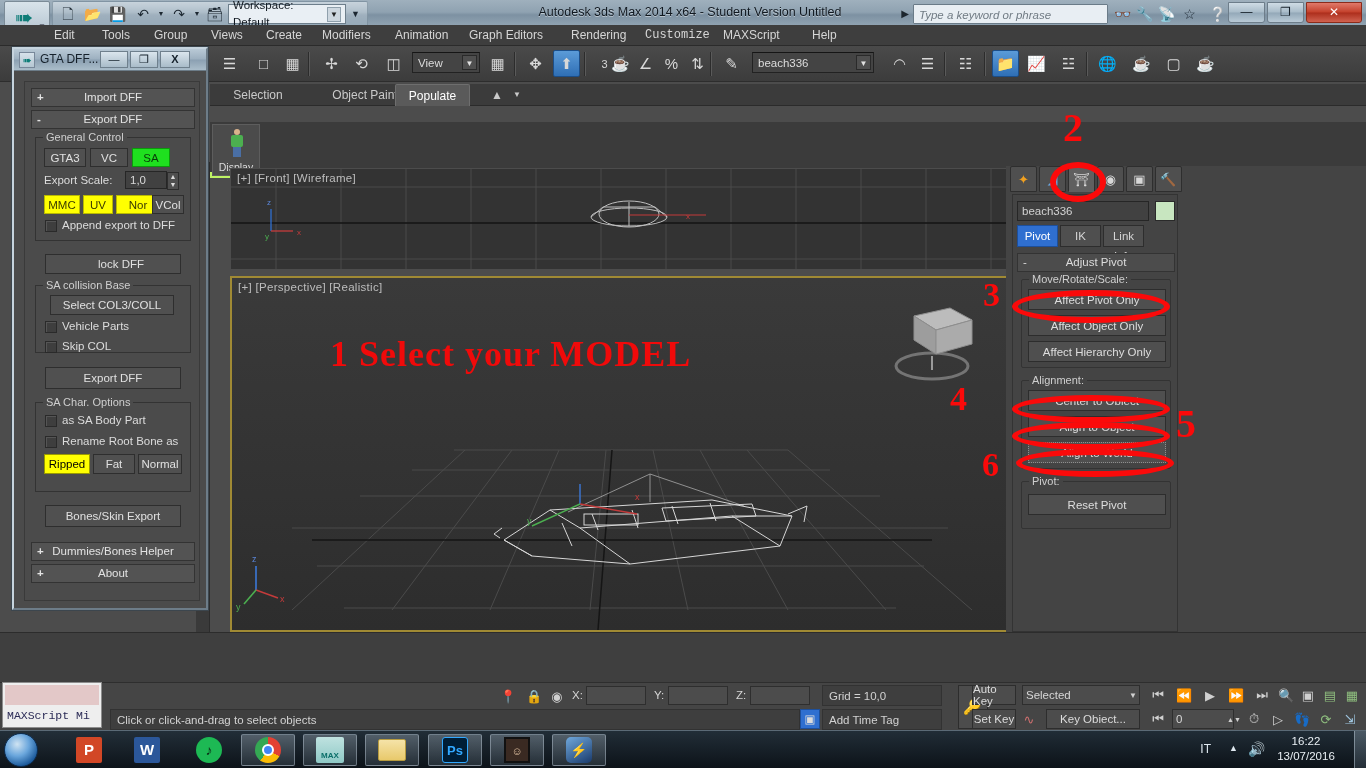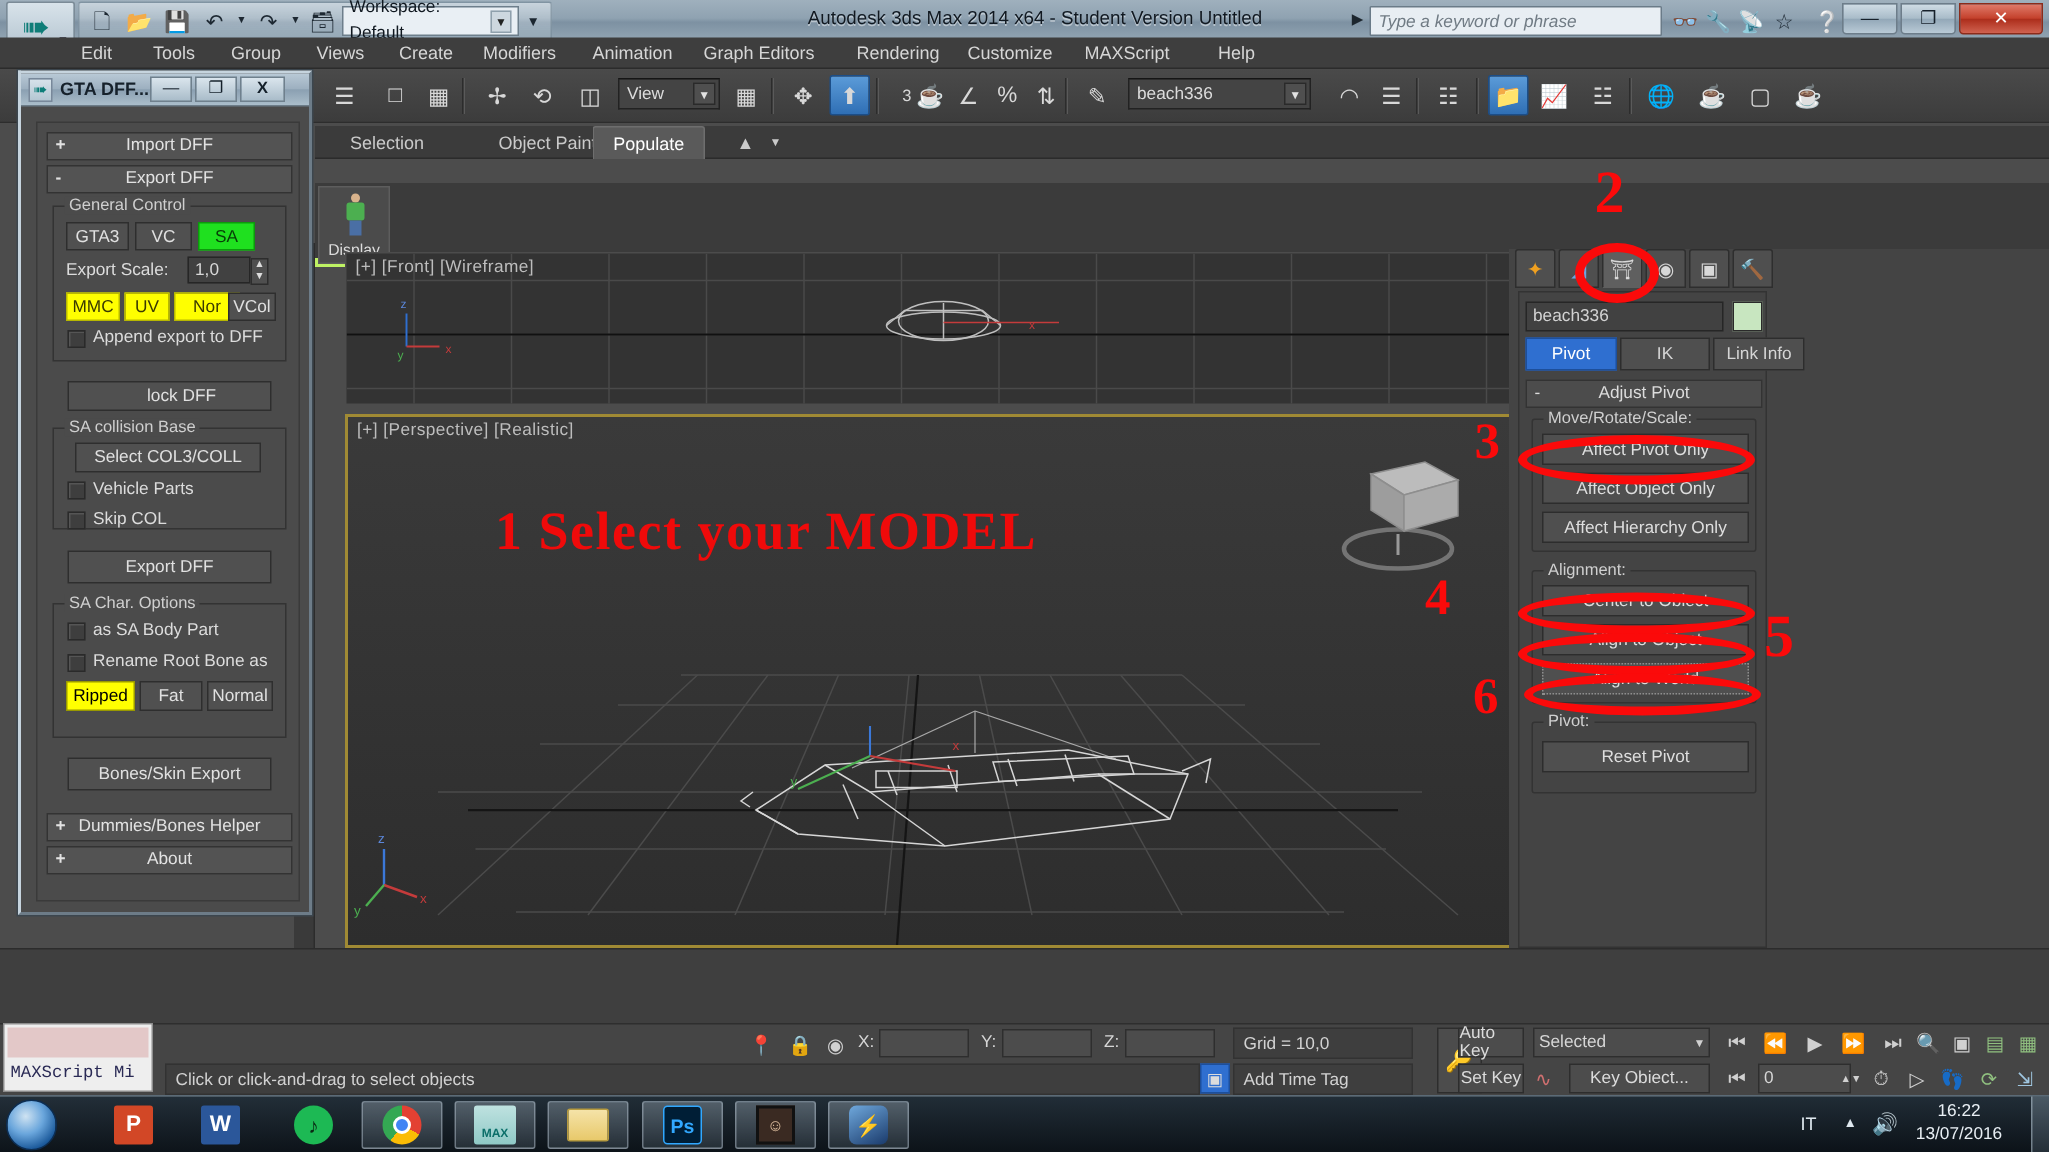--- a/index.html
+++ b/index.html
@@ -203,21 +203,21 @@
   .cp-namerow { position: absolute; left: 4px; top: 6px; width: 158px; height: 20px; }
   .cp-name {
     position: absolute; left: 0; top: 0; width: 132px; height: 20px;
     background: #414141; border: 1px solid #262626;
     color: #d2d2d2; font-size: 11.5px; padding: 2px 4px; line-height: 15px;
   }
   .cp-color {
     position: absolute; left: 138px; top: 0; width: 20px; height: 20px;
     background: #c8e6c0; border: 1px solid #2a2a2a;
   }
-  .cp-subtabs { position: absolute; left: 4px; top: 30px; width: 186px; height: 22px; display: flex; gap: 2px; }
+  .cp-subtabs { position: absolute; left: 4px; top: 30px; width: 127px; height: 22px; display: flex; gap: 2px; }
   .cp-subtab {
     flex: 1; height: 22px; background: #4f4f4f; border: 1px solid #2d2d2d;
     font-size: 11.5px; color: #d5d5d5; text-align: center; line-height: 20px;
   }
   .cp-subtab.sel { background: #2f6fd0; color: #ffffff; border-color: #1d4f9b; }
   .rollout {
     position: absolute; left: 4px; width: 158px;
     background: #4c4c4c; border: 1px solid #333;
     font-size: 11.5px; color: #dcdcdc; text-align: center; line-height: 17px; height: 19px;
   }
@@ -260,21 +260,21 @@
     border: 2px solid;
     border-color: #c6d4de #6d7c88 #6d7c88 #c6d4de;
     box-shadow: 0 0 0 1px #3c464e;
   }
   .dff-title {
     position: absolute; left: 0; top: 0; width: 100%; height: 22px;
     background: linear-gradient(180deg,#b9c9d6 0%, #9db0c0 48%, #8ba0b2 52%, #aabdca 100%);
     border-bottom: 1px solid #6c7c88;
   }
   .dff-title .cap {
-    position: absolute; left: 26px; top: 3px; font-size: 12px; color: #16212b; font-weight: bold;
+    position: absolute; left: 26px; top: 3px; font-size: 12px; color: #16212b; font-weight: normal;
   }
   .dff-title .ico {
     position: absolute; left: 5px; top: 3px; width: 16px; height: 16px;
     background: linear-gradient(180deg,#d6e2ea,#b4c6d2); border: 1px solid #78889a;
     color: #0d7d78; font-size: 11px; text-align: center; line-height: 14px;
   }
   .dff-wbtn {
     position: absolute; top: 2px; width: 28px; height: 17px;
     background: linear-gradient(180deg,#dae5ed,#a9bcc9);
     border: 1px solid #6f808d; font-size: 11px; color: #14202a;
@@ -441,21 +441,21 @@
     <div class="menubar">
       <div class="menu-item" style="left:48px;">Edit</div>
       <div class="menu-item" style="left:96px;">Tools</div>
       <div class="menu-item" style="left:148px;">Group</div>
       <div class="menu-item" style="left:205px;">Views</div>
       <div class="menu-item" style="left:260px;">Create</div>
       <div class="menu-item" style="left:316px;">Modifiers</div>
       <div class="menu-item" style="left:389px;">Animation</div>
       <div class="menu-item" style="left:463px;">Graph Editors</div>
       <div class="menu-item" style="left:565px;">Rendering</div>
-      <div class="menu-item" style="left:639px;">Customize</div>
+      <div class="menu-item" style="left:639px;font-family:Liberation Mono, monospace;">Customize</div>
       <div class="menu-item" style="left:717px;">MAXScript</div>
       <div class="menu-item" style="left:806px;">Help</div>
     </div>
 
     <div class="maintoolbar">
       <div class="tbtn" style="left:216px;">☰</div>
       <div class="tbtn" style="left:250px;">□</div>
       <div class="tbtn" style="left:279px;">▦</div>
       <div class="tsep" style="left:308px;"></div>
       <div class="tbtn" style="left:318px;">✢</div>

